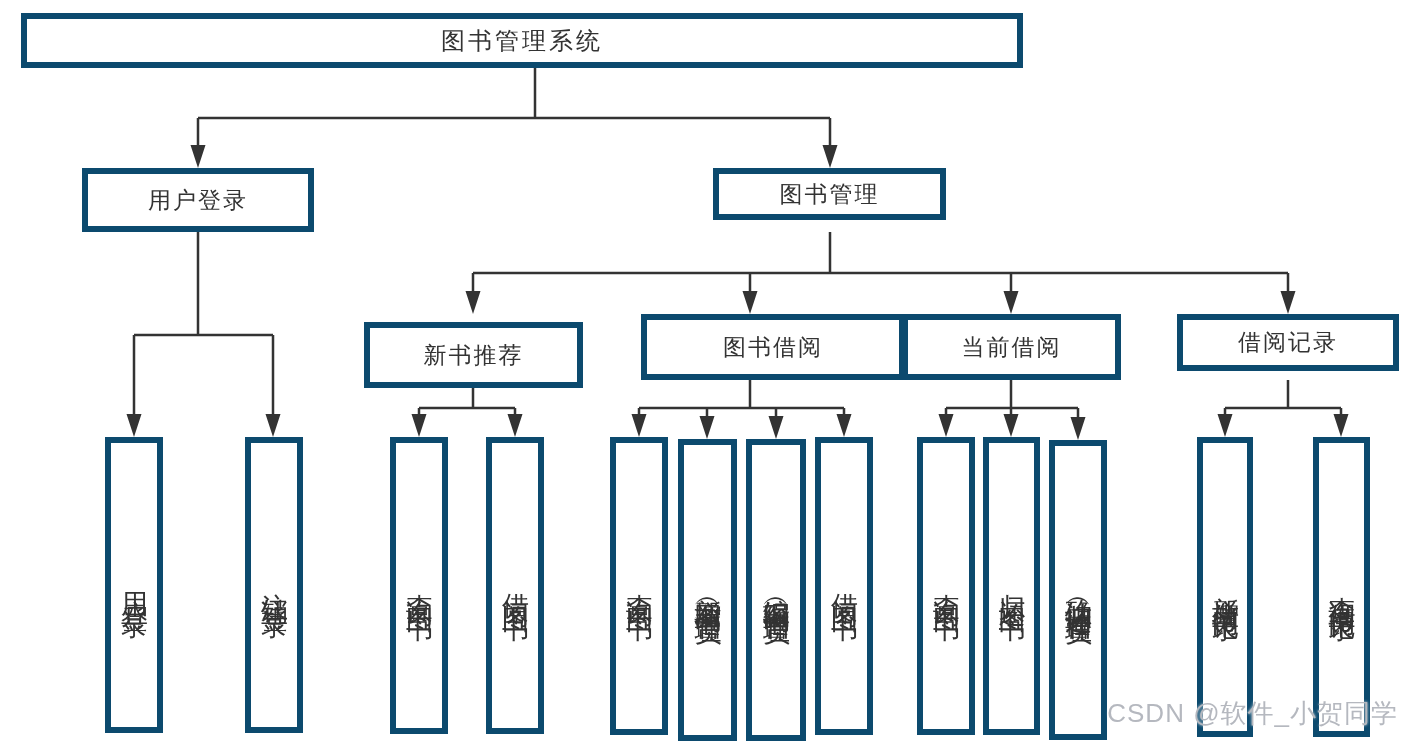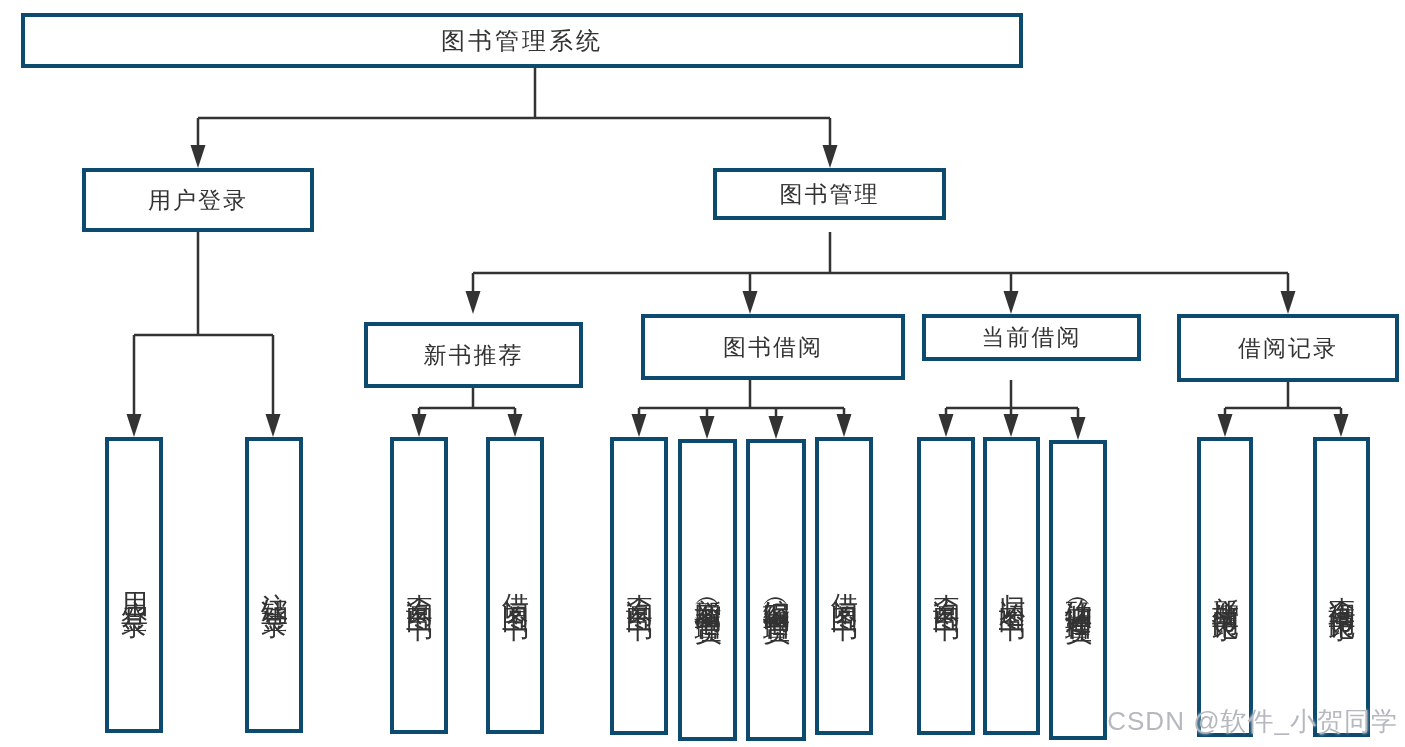--- a/index.html
+++ b/index.html
@@ -18,21 +18,21 @@
   svg.connectors {
     position: absolute;
     left: 0;
     top: 0;
     z-index: 1;
   }
   .box {
     position: absolute;
     box-sizing: border-box;
     background: #ffffff;
-    border: 4px solid #0c4a6e;
+    border: 6px solid #0c4a6e;
     display: flex;
     align-items: center;
     justify-content: center;
     z-index: 2;
     color: #333333;
   }
   .hlabel {
     font-size: 23px;
     letter-spacing: 2px;
     white-space: nowrap;
@@ -48,21 +48,21 @@
     font-size: 27px;
     color: #333333;
     line-height: 1;
   }
   .ls-wide  { letter-spacing: 7px; }
   .ls-mid   { letter-spacing: 4px; }
   .ls-tight { letter-spacing: 3px; }
   .watermark {
     position: absolute;
     right: 7px;
-    bottom: 8px;
+    bottom: 16px;
     z-index: 3;
     font-size: 26px;
     letter-spacing: 1px;
     color: #b5b8bf;
     text-shadow: 0 0 3px rgba(255,255,255,0.9);
     white-space: nowrap;
   }
 </style>
 </head>
 <body>
@@ -116,24 +116,24 @@
   <div class="box" style="left:713px; top:168px; width:233px; height:52px">
     <span class="hlabel">图书管理</span>
   </div>
 
   <div class="box" style="left:364px; top:322px; width:219px; height:66px">
     <span class="hlabel">新书推荐</span>
   </div>
   <div class="box" style="left:641px; top:314px; width:264px; height:66px">
     <span class="hlabel">图书借阅</span>
   </div>
-  <div class="box" style="left:922px; top:314px; width:219px; height:47px">
+  <div class="box" style="left:902px; top:314px; width:219px; height:66px">
     <span class="hlabel">当前借阅</span>
   </div>
-  <div class="box" style="left:1177px; top:314px; width:222px; height:68px">
+  <div class="box" style="left:1177px; top:314px; width:222px; height:57px">
     <span class="hlabel">借阅记录</span>
   </div>
 
   <div class="box" style="left:105px; top:437px; width:58px; height:296px">
     <span class="vtext ls-wide">用户登录</span>
   </div>
   <div class="box" style="left:245px; top:437px; width:58px; height:296px">
     <span class="vtext ls-wide">注销登录</span>
   </div>
 

